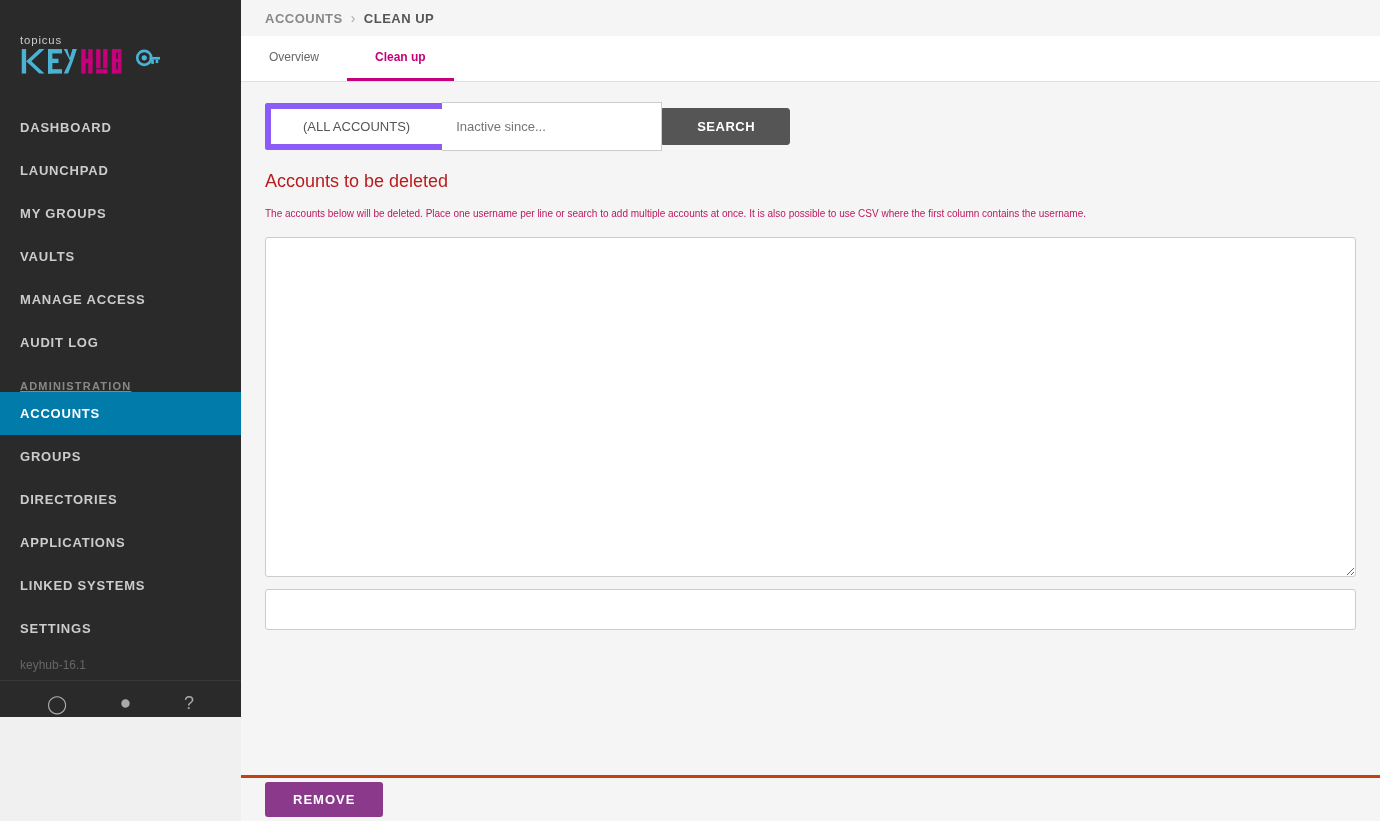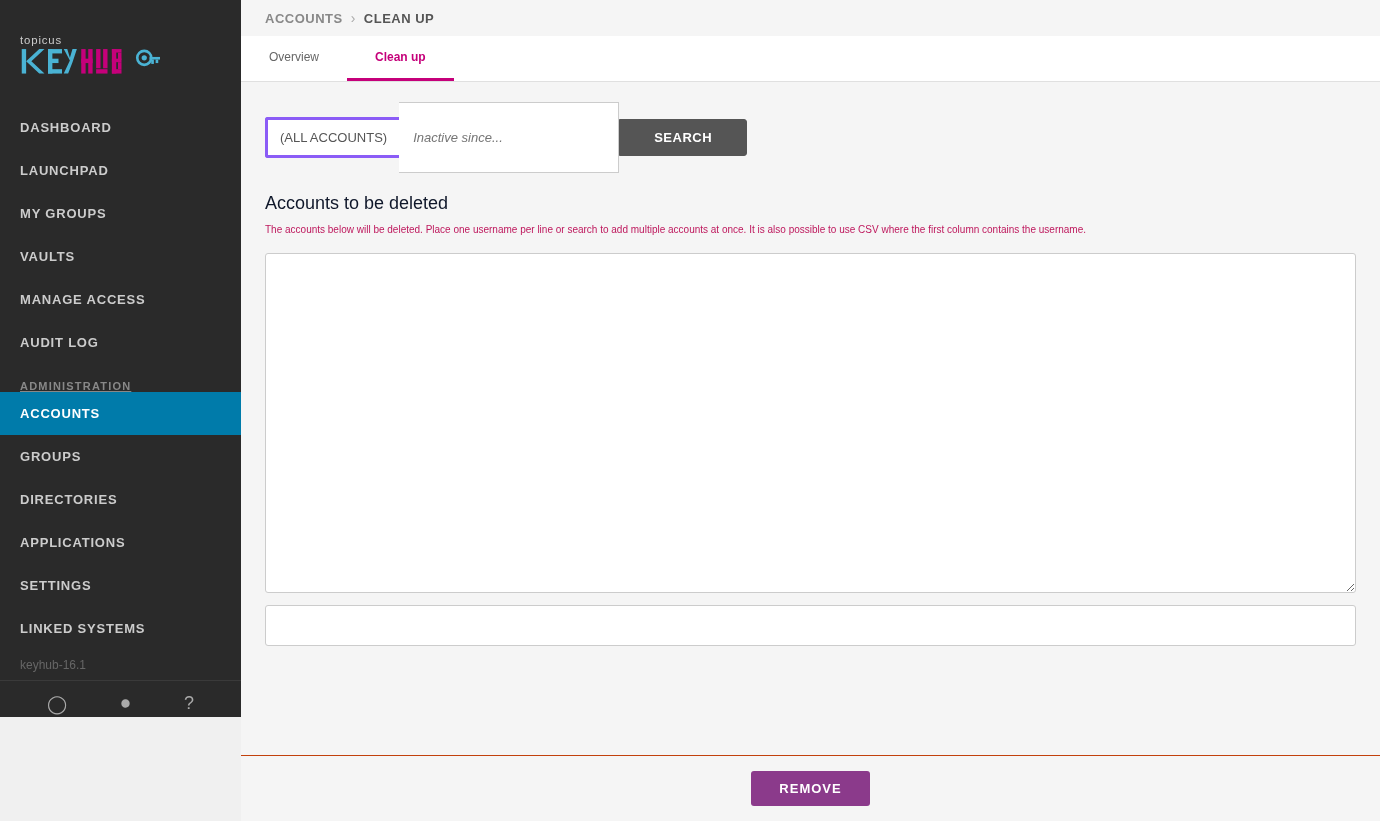--- a/index.html
+++ b/index.html
@@ -145,69 +145,68 @@
 
     
     #filter-row {
       display: flex;
       gap: 0;
       margin-bottom: 20px;
       align-items: center;
     }
 
     .filter-btn {
-      padding: 10px 12px;
-      border: 3px solid #8b5cf6;
+      padding: 10px 32px;
+      border: 6px solid #8b5cf6;
       background: #fff;
       font-size: 13px;
       color: #555;
       cursor: pointer;
       font-weight: 500;
     }
 
     .filter-btn:first-child {
       border-right: none;
       border-radius: 3px 0 0 3px;
     }
 
     .filter-btn:nth-child(2) {
       border-radius: 0;
     }
 
     .inactive-input {
-      padding: 27px 14px;
+      padding: 16px 14px;
       border: 1px solid #ccc;
       border-left: none;
       font-size: 13px;
       color: #aaa;
       flex: 1;
       max-width: 220px;
       background: #fff;
       outline: none;
-      font-style: italic;
     }
 
     .search-btn {
       padding: 10px 34px;
       background: #555;
       color: #fff;
       border: 1px solid #555;
       font-size: 13px;
       font-weight: 600;
       letter-spacing: 0.5px;
       cursor: pointer;
       border-radius: 0 3px 3px 0;
       text-transform: uppercase;
     }
 
     .section-title {
       font-size: 18px;
       font-weight: 400;
-      color: #0f172a;
-      margin-bottom: 8px;
+      color: #b91c1c;
+      margin-bottom: 14px;
     }
 
     .section-description {
       font-size: 10px;
       color: #be185d;
       margin-bottom: 16px;
       line-height: 1.5;
     }
 
     
@@ -233,24 +232,24 @@
       background: #fff;
       padding: 12px 10px;
       font-size: 13px;
       color: #333;
       outline: none;
     }
 
     
     #bottom-bar {
       display: flex;
-      justify-content: center;
-      padding: 15px 24px;
+      justify-content: flex-start;
+      padding: 4px 24px;
       background: #f5f5f5;
-      border-top: 1px solid #c2410c;
+      border-top: 3px solid #c2410c;
     }
 
     .remove-btn {
       padding: 10px 28px;
       background: #8b3a8b;
       color: #fff;
       border: none;
       font-size: 13px;
       font-weight: 700;
       letter-spacing: 1px;
@@ -309,22 +308,22 @@
   <div class="nav-item">MY GROUPS</div>
   <div class="nav-item">VAULTS</div>
   <div class="nav-item">MANAGE ACCESS</div>
   <div class="nav-item">AUDIT LOG</div>
 
   <div class="nav-section-label">ADMINISTRATION</div>
   <div class="nav-item active">ACCOUNTS</div>
   <div class="nav-item">GROUPS</div>
   <div class="nav-item">DIRECTORIES</div>
   <div class="nav-item">APPLICATIONS</div>
+  <div class="nav-item">LINKED SYSTEMS</div>
   <div class="nav-item">SETTINGS</div>
-  <div class="nav-item">LINKED SYSTEMS</div>
 
   <div class="nav-spacer"></div>
 
   <div class="version-label">keyhub-16.1</div>
 
   <div class="sidebar-bottom">
     <span class="sidebar-bottom-icon">◯</span>
     <span class="sidebar-bottom-icon">⏺</span>
     <span class="sidebar-bottom-icon">?</span>
   </div>

